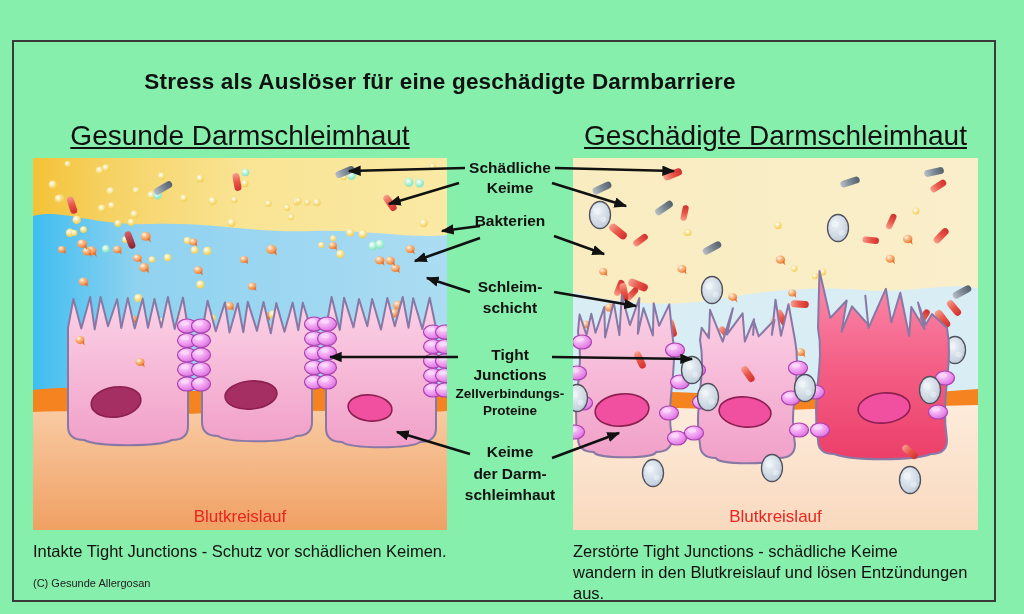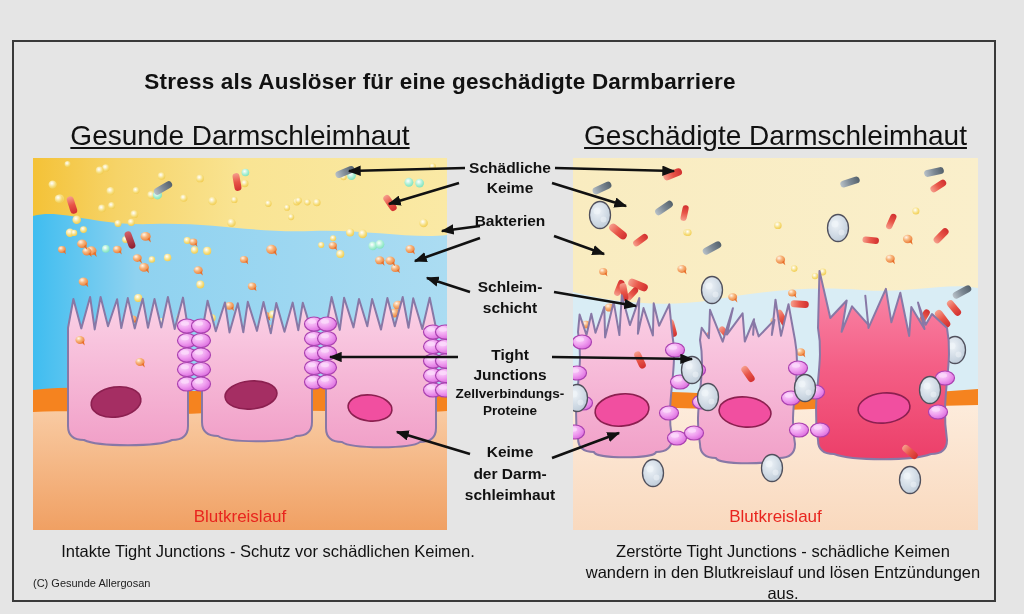--- a/index.html
+++ b/index.html
@@ -1,31 +1,31 @@
 <!DOCTYPE html>
 <html style="--label-red: #e8251e;"><head>
 <meta charset="utf-8">
 <style>
   html,body{margin:0;padding:0;background:#fff;}
-  #stage{position:relative;width:1024px;height:614px;background:#e5e5e5;
+  #stage{position:relative;width:1024px;height:614px;background:#86efac;
          font-family:"Liberation Sans","DejaVu Sans",sans-serif;color:#111;overflow:hidden;}
   .abs{position:absolute;}
   #frame{left:12px;top:40px;width:984px;height:562px;border:2px solid #3a3a3a;box-sizing:border-box;z-index:3;pointer-events:none;background:transparent;}
   #scene{left:12px;top:40px;width:984px;height:562px;z-index:1;}
   .txt{z-index:2;line-height:1.2;}
   #title{left:0;top:68px;width:880px;text-align:center;font-size:22.5px;font-weight:bold;letter-spacing:.2px;}
   .panel-heading{top:119px;text-align:center;font-size:28px;text-decoration:underline;}
   #heading-left{left:33px;width:414px;}
   #heading-right{left:573px;width:405px;text-align:center;}
   .mid-label{left:447px;width:126px;text-align:center;font-weight:bold;font-size:15.5px;line-height:20px;}
   .mid-label .sub{font-size:13.5px;line-height:17px;}
   .blood-label{top:507px;text-align:center;font-size:17px;color:var(--label-red,#e8251e);}
   #blood-left{left:33px;width:414px;}
   #blood-right{left:573px;width:405px;}
-  .caption{top:541px;font-size:16.5px;line-height:21px;text-align:center;}
+  .caption{top:541px;font-size:16.5px;line-height:21px;}
   #caption-left{left:33px;width:470px;}
   #caption-right{left:573px;width:420px;}
   #copyright{left:33px;top:577px;font-size:11px;color:#222;}
 </style>
 </head>
 <body>
 
 <div id="stage">
 
   <svg id="scene" class="abs" viewBox="0 0 984 562" xmlns="http://www.w3.org/2000/svg">
@@ -423,18 +423,18 @@
     <div>Keime</div>
     <div>der Darm-</div>
     <div>schleimhaut</div>
   </div>
 
   <div id="blood-left" class="abs txt blood-label">Blutkreislauf</div>
   <div id="blood-right" class="abs txt blood-label">Blutkreislauf</div>
 
   <div id="caption-left" class="abs txt caption">Intakte Tight Junctions - Schutz vor schädlichen Keimen.</div>
   <div id="caption-right" class="abs txt caption">
-    <div>Zerstörte Tight Junctions - schädliche Keimen</div>
+    <div>Zerstörte Tight Junctions - schädliche Keime</div>
     <div>wandern in den Blutkreislauf und lösen Entzündungen aus.</div>
   </div>
 
   <div id="copyright" class="abs txt">(C) Gesunde Allergosan</div>
 </div>
 
 </body></html>

